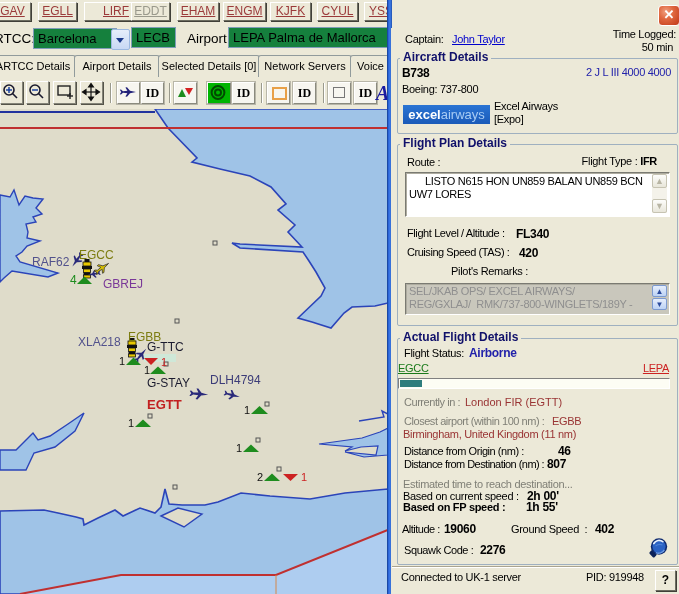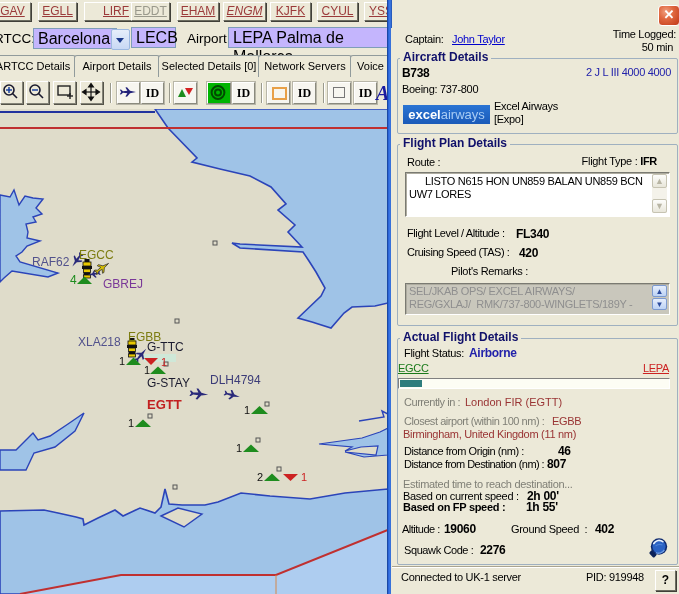--- a/index.html
+++ b/index.html
@@ -7,22 +7,22 @@
     font-family:"Liberation Sans",sans-serif;background:#ece9d8;}
   .abs{position:absolute;}
   
   .topbtn{position:absolute;top:2px;height:17px;background:#ece9d8;
     border-top:1px solid #fff;border-left:1px solid #fff;
     border-right:1px solid #6c6c60;border-bottom:1px solid #6c6c60;
     box-shadow:1px 1px 0 #403f38;
     font-size:12px;color:#9b3a3a;text-align:center;line-height:17px;}
   .topbtn span{text-decoration:underline;}
   .ml{position:absolute;font-size:13px;color:#000;}
-  .inp{position:absolute;background:#c4b5fd;border:1px solid #7f9db9;
-    font-size:16px;color:#000;line-height:19px;padding-left:4px;}
+  .inp{position:absolute;background:#15803d;border:1px solid #7f9db9;
+    font-size:13px;color:#000;line-height:19px;padding-left:4px;}
   .tab{position:absolute;top:55px;height:21px;background:#ece9d8;
     border:1px solid #919b9c;border-bottom:none;border-radius:3px 3px 0 0;
     font-size:11px;color:#000;text-align:center;line-height:21px;}
   .tbtn{position:absolute;top:81px;width:21px;height:21px;background:#ece9d8;
     border-top:1px solid #fff;border-left:1px solid #fff;
     border-right:1px solid #848478;border-bottom:1px solid #848478;
     box-shadow:1px 1px 0 #55544a;}
   .ibtn{position:absolute;top:82px;width:21px;height:20px;background:#f7f6f0;
     border:1px solid #8a8a7e;border-top-color:#fff;border-left-color:#fff;
     box-shadow:0 0 0 1px #b8b6a8;}
@@ -60,21 +60,21 @@
 <body>
 <div id="stage">
 
   <div class="abs" id="leftwin" style="left:0;top:0;width:388px;height:594px;background:#ece9d8;overflow:hidden;">
 
     <div class="topbtn" style="left:-14px;width:43px;"><span>EGAV</span></div>
     <div class="topbtn" style="left:38px;width:37px;"><span>EGLL</span></div>
     <div class="topbtn" style="left:84px;width:38px;padding-left:12px;"><span>LIRF</span></div>
     <div class="topbtn" style="left:131px;width:37px;color:#9a998c;"><span>EDDT</span></div>
     <div class="topbtn" style="left:177px;width:40px;"><span>EHAM</span></div>
-    <div class="topbtn" style="left:223px;width:41px;font-style:italic;"><span>ENGM</span></div>
+    <div class="topbtn" style="left:223px;width:41px;"><span>ENGM</span></div>
     <div class="topbtn" style="left:270px;width:39px;"><span>KJFK</span></div>
     <div class="topbtn" style="left:317px;width:39px;"><span>CYUL</span></div>
     <div class="topbtn" style="left:364px;width:40px;"><span>YSSY</span></div>
 
     <div class="ml" style="left:-15px;top:31px;font-size:13.5px;">ARTCC:</div>
     <div class="inp" style="left:33px;top:28px;width:78px;height:19px;">Barcelona</div>
     <div class="abs" style="left:111px;top:29px;width:17px;height:19px;background:linear-gradient(180deg,#e6eefb,#c8d8f4);border:1px solid #9cb8e0;border-radius:2px;">
       <div class="abs" style="left:4px;top:8px;width:0;height:0;border-left:4px solid transparent;border-right:4px solid transparent;border-top:5px solid #1c3a8c;"></div>
     </div>
     <div class="inp" style="left:131px;top:27px;width:39px;height:19px;">LECB</div>

